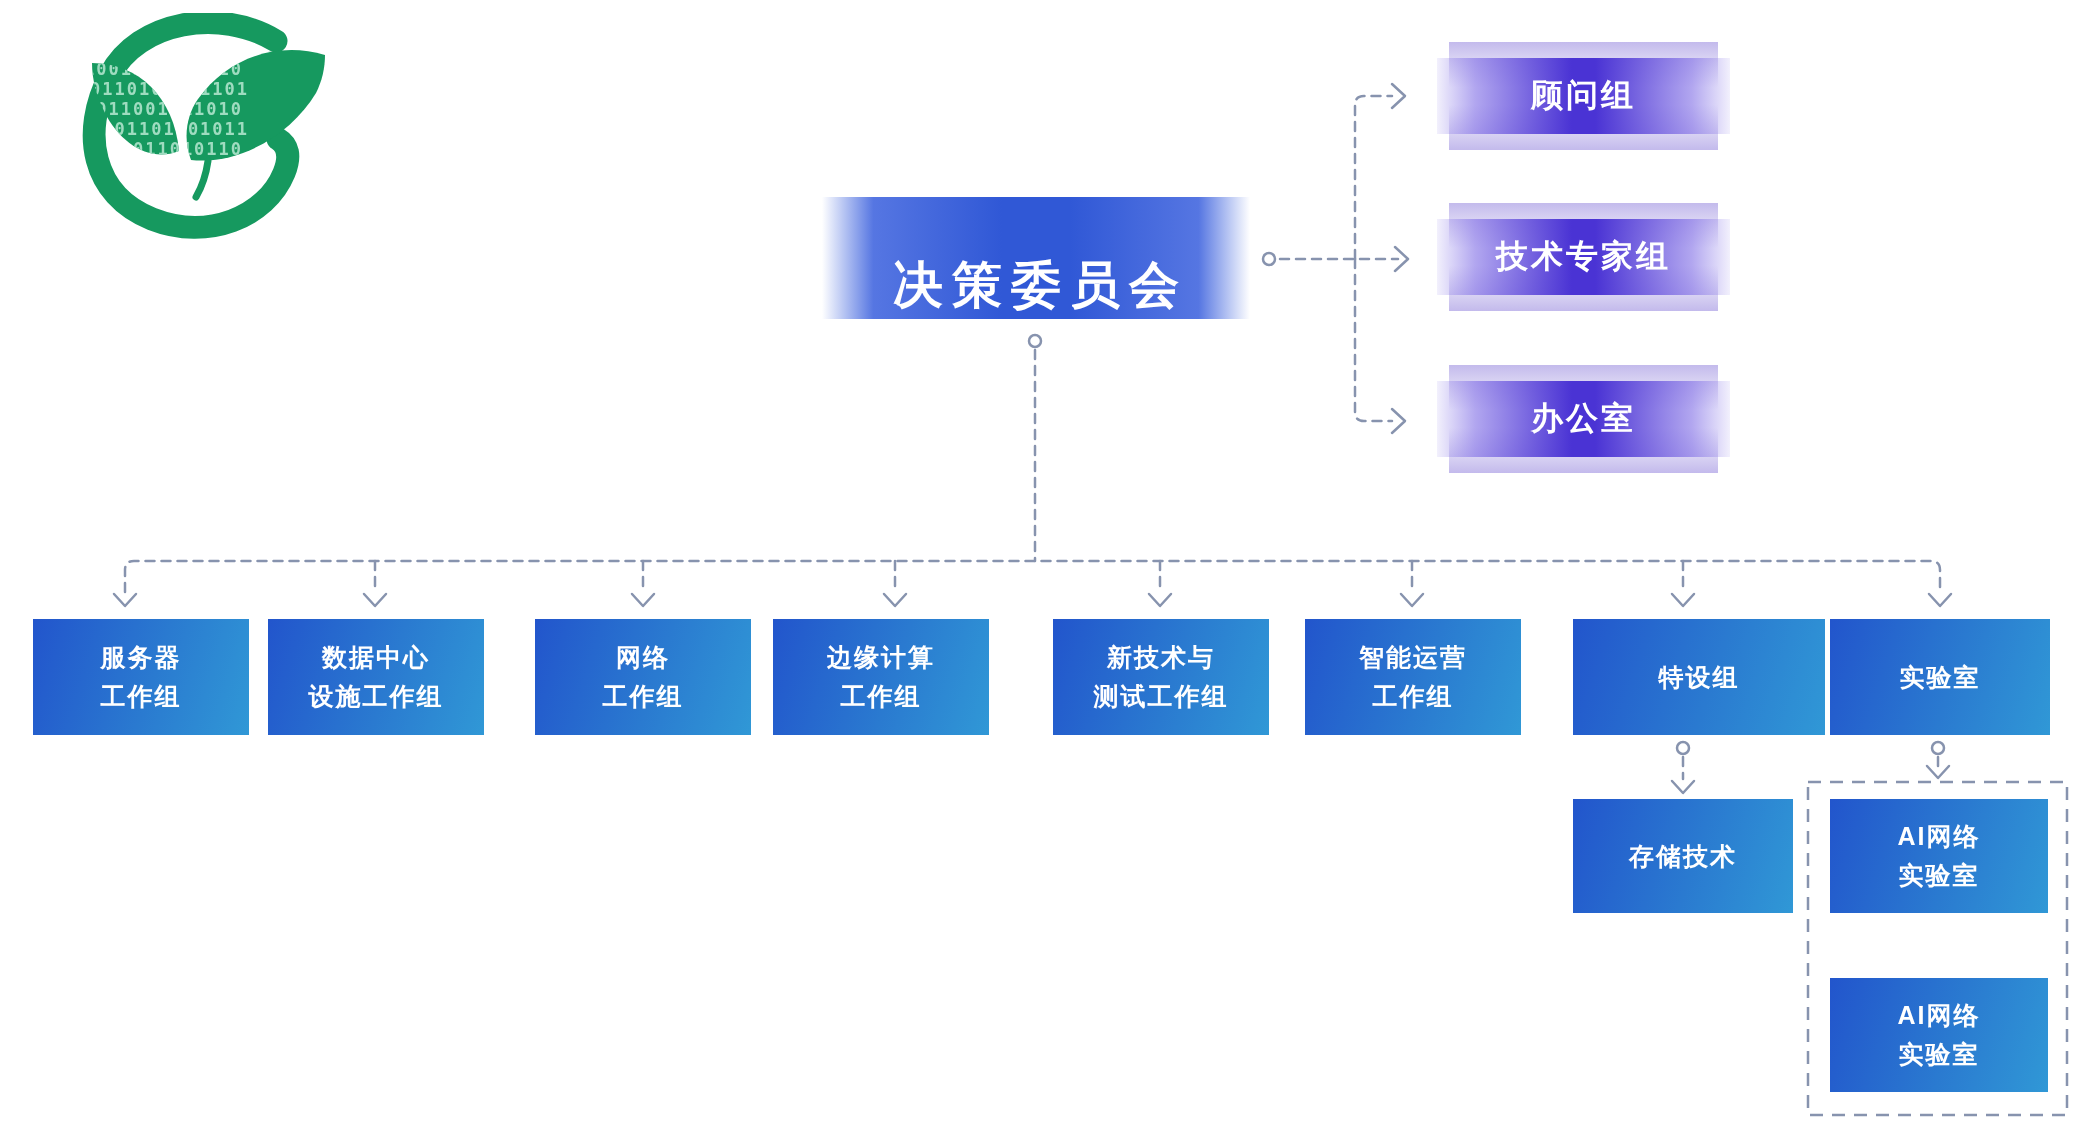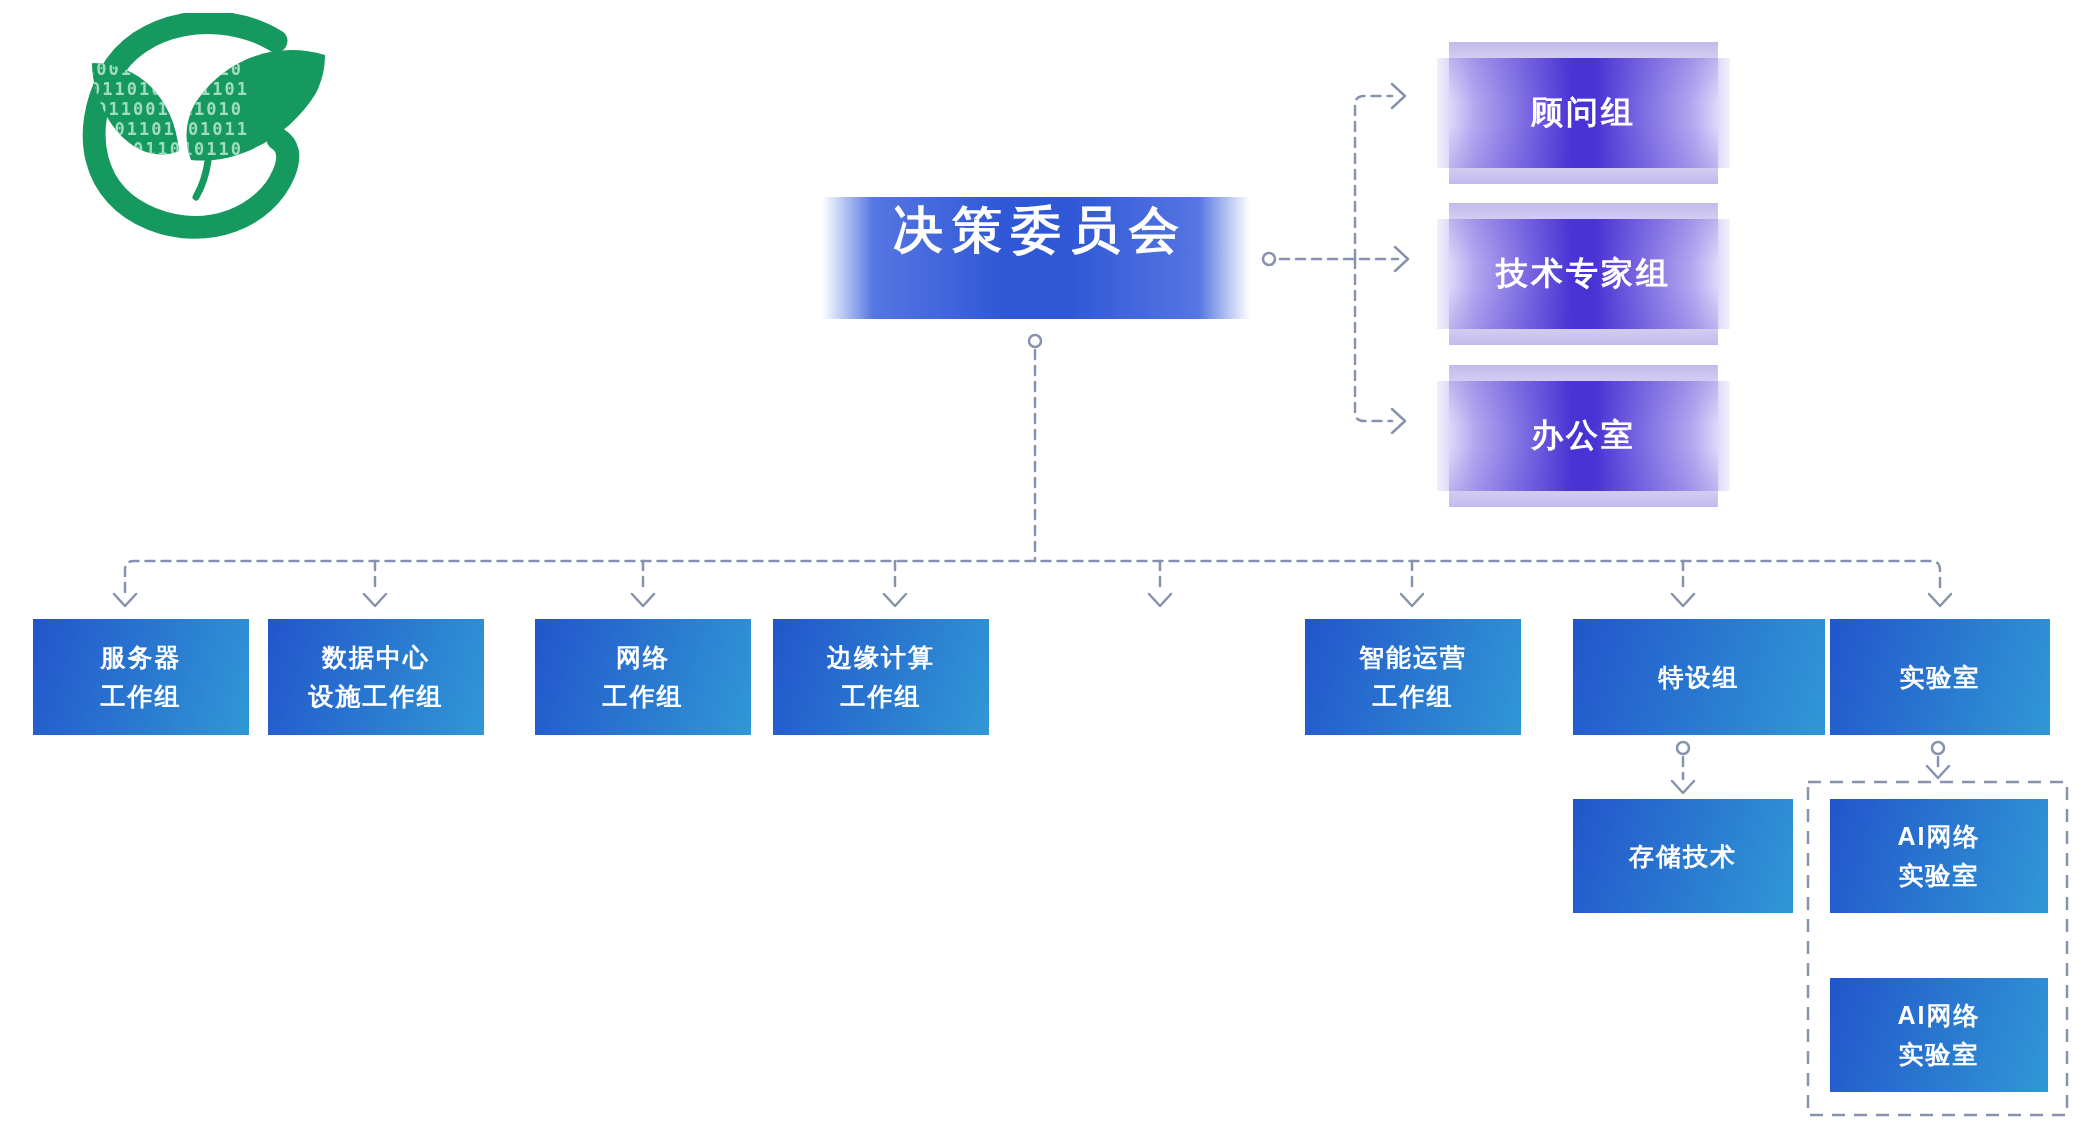--- a/index.html
+++ b/index.html
@@ -18,29 +18,29 @@
   #canvas{position:relative;width:2086px;height:1135px;background:#fff;}
 
   .connectors{position:absolute;left:0;top:0;}
   .dashline{stroke:var(--connector);stroke-width:2.5;fill:none;stroke-dasharray:9 7;stroke-linecap:round;}
   .chev{stroke:var(--connector);stroke-width:2.5;fill:none;stroke-linecap:round;stroke-linejoin:round;}
   .ring{fill:#ffffff;stroke:var(--connector);stroke-width:2.5;}
   .bigdash{stroke:var(--connector);stroke-width:2.5;fill:none;stroke-dasharray:13 9;}
 
   
   .root{position:absolute;left:822px;top:197px;width:428px;height:122px;
-    display:flex;align-items:flex-start;justify-content:center;
+    display:flex;align-items:flex-end;justify-content:center;
     background:linear-gradient(90deg,
       rgba(77,112,227,0) 0%, rgba(62,99,222,.88) 12%,
       var(--root-blue) 42%, var(--root-blue) 58%,
       rgba(62,99,222,.88) 88%, rgba(77,112,227,0) 100%);
     color:#fff;font-size:50px;font-weight:bold;letter-spacing:9px;padding-left:9px;}
 
   
-  .adv{position:absolute;left:1449px;width:269px;height:142px;
+  .adv{position:absolute;left:1449px;width:269px;height:108px;
     background:linear-gradient(180deg,var(--adv-purple-light) 0%,#ffffff 42%,#ffffff 58%,var(--adv-purple-light) 100%);}
   .adv1{top:42px}.adv2{top:203px}.adv3{top:365px}
   .adv-band{position:absolute;left:-12px;right:-12px;top:16px;bottom:16px;
     background:linear-gradient(90deg,
       rgba(130,112,230,0.10) 0%, rgba(130,112,230,0.62) 13%,
       var(--adv-purple-dark) 46%, var(--adv-purple-dark) 54%,
       rgba(130,112,230,0.62) 87%, rgba(130,112,230,0.10) 100%);}
   .adv-label{position:absolute;inset:0;display:flex;align-items:center;justify-content:center;
     color:#fff;font-size:32px;font-weight:bold;letter-spacing:3px;}
 
@@ -155,20 +155,24 @@
     <span>设施工作组</span>
   </div>
   <div class="wg wg3">
     <span>网络</span>
     <span>工作组</span>
   </div>
   <div class="wg wg4">
     <span>边缘计算</span>
     <span>工作组</span>
   </div>
+  <div class="wg wg5">
+    <span>新技术与</span>
+    <span>测试工作组</span>
+  </div>
   <div class="wg wg6">
     <span>智能运营</span>
     <span>工作组</span>
   </div>
   <div class="wg wg7">
     <span>特设组</span>
     <span></span>
   </div>
   <div class="wg wg8">
     <span>实验室</span>

